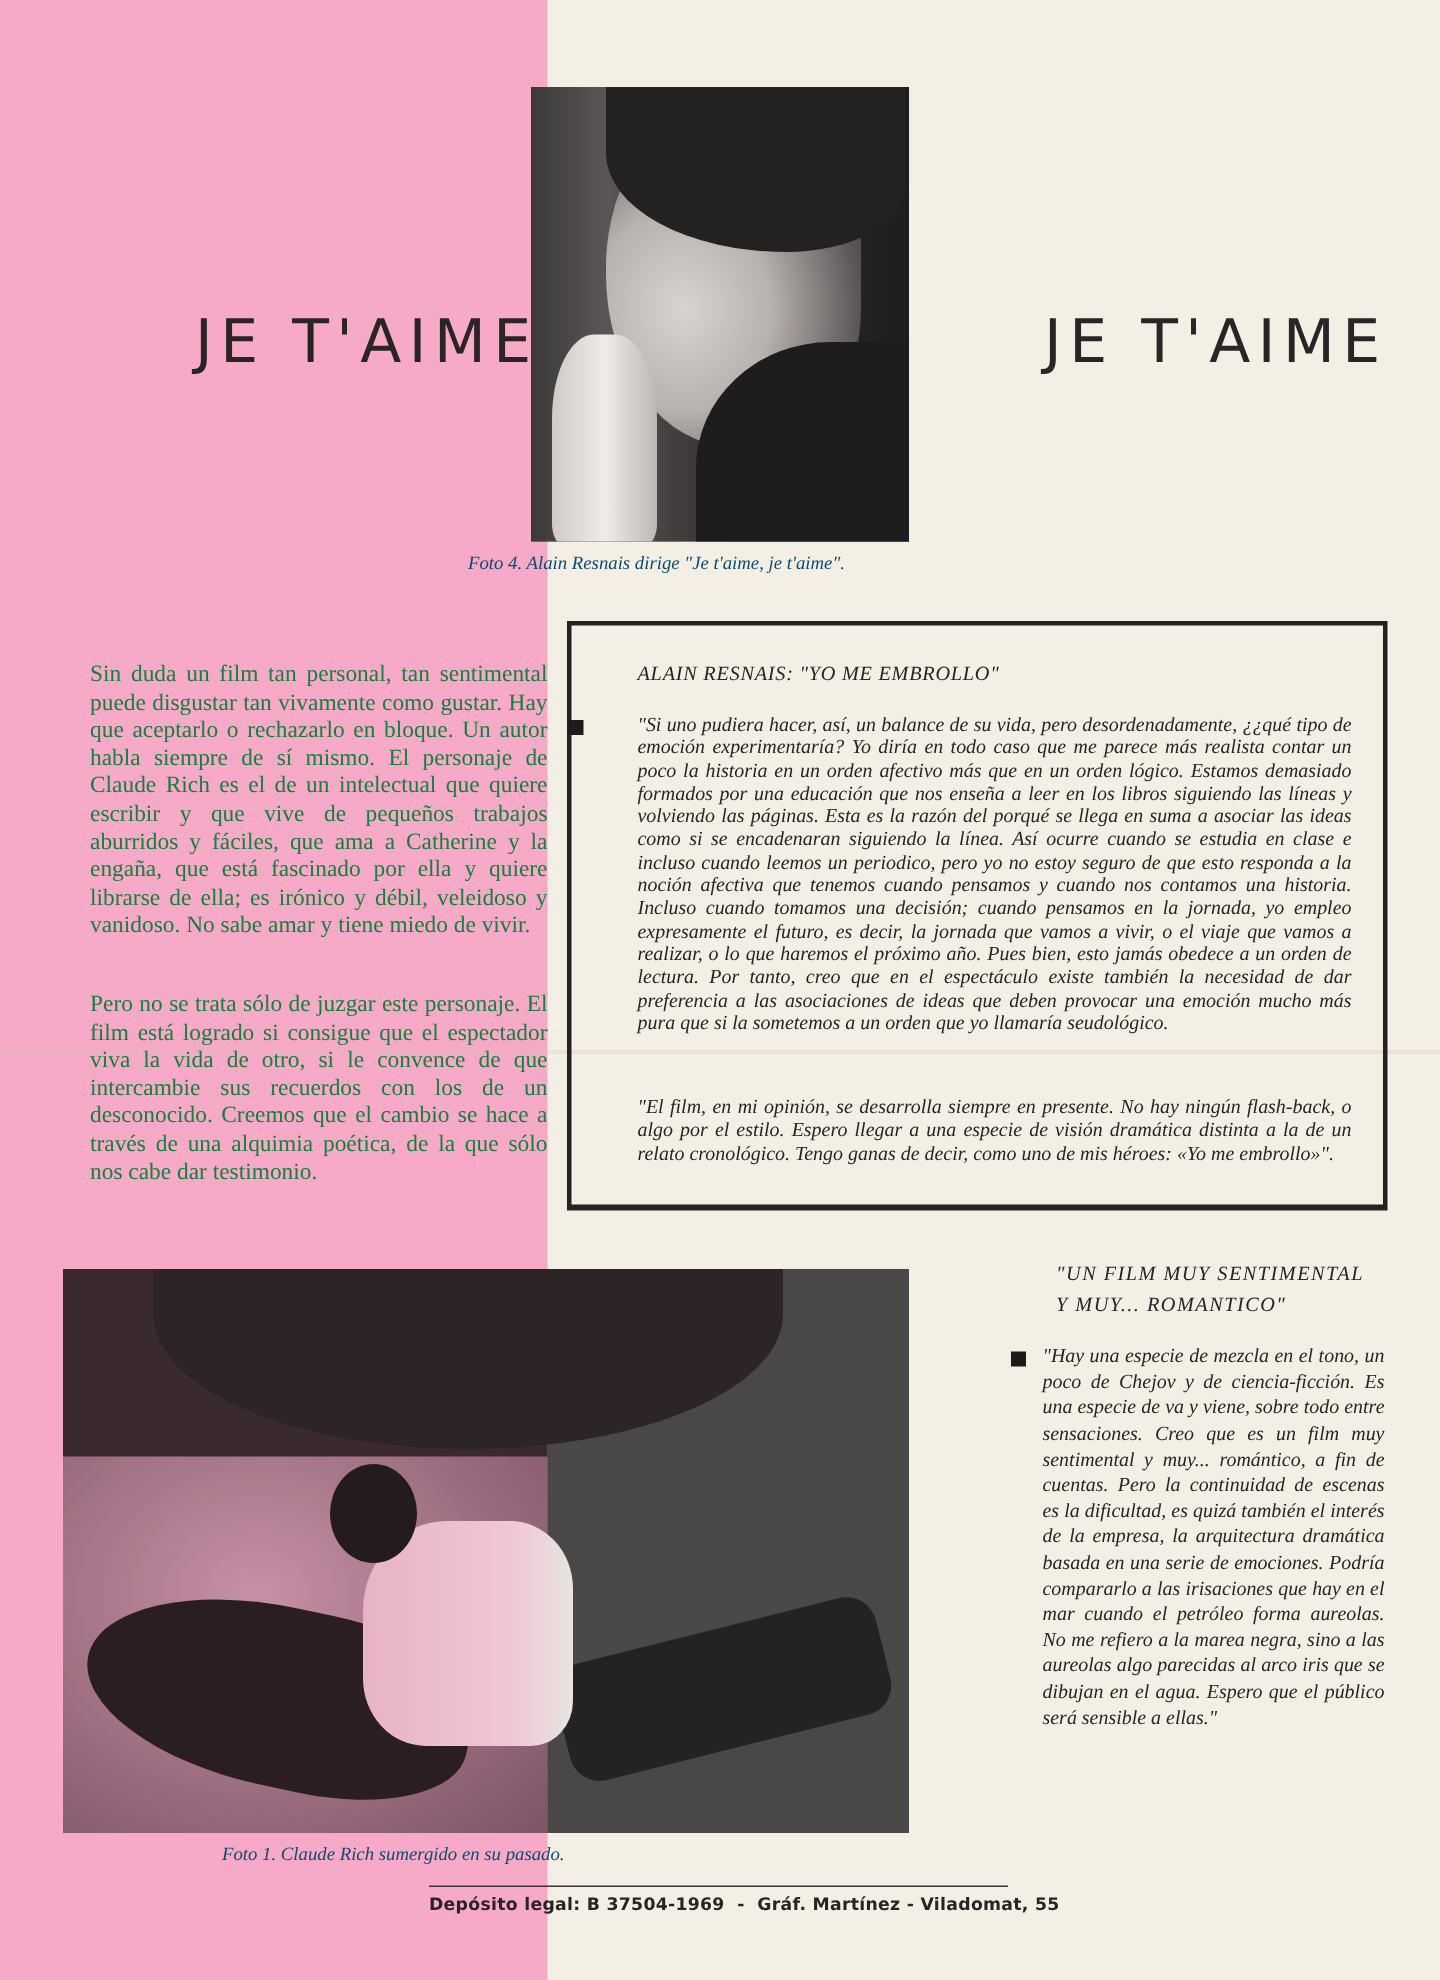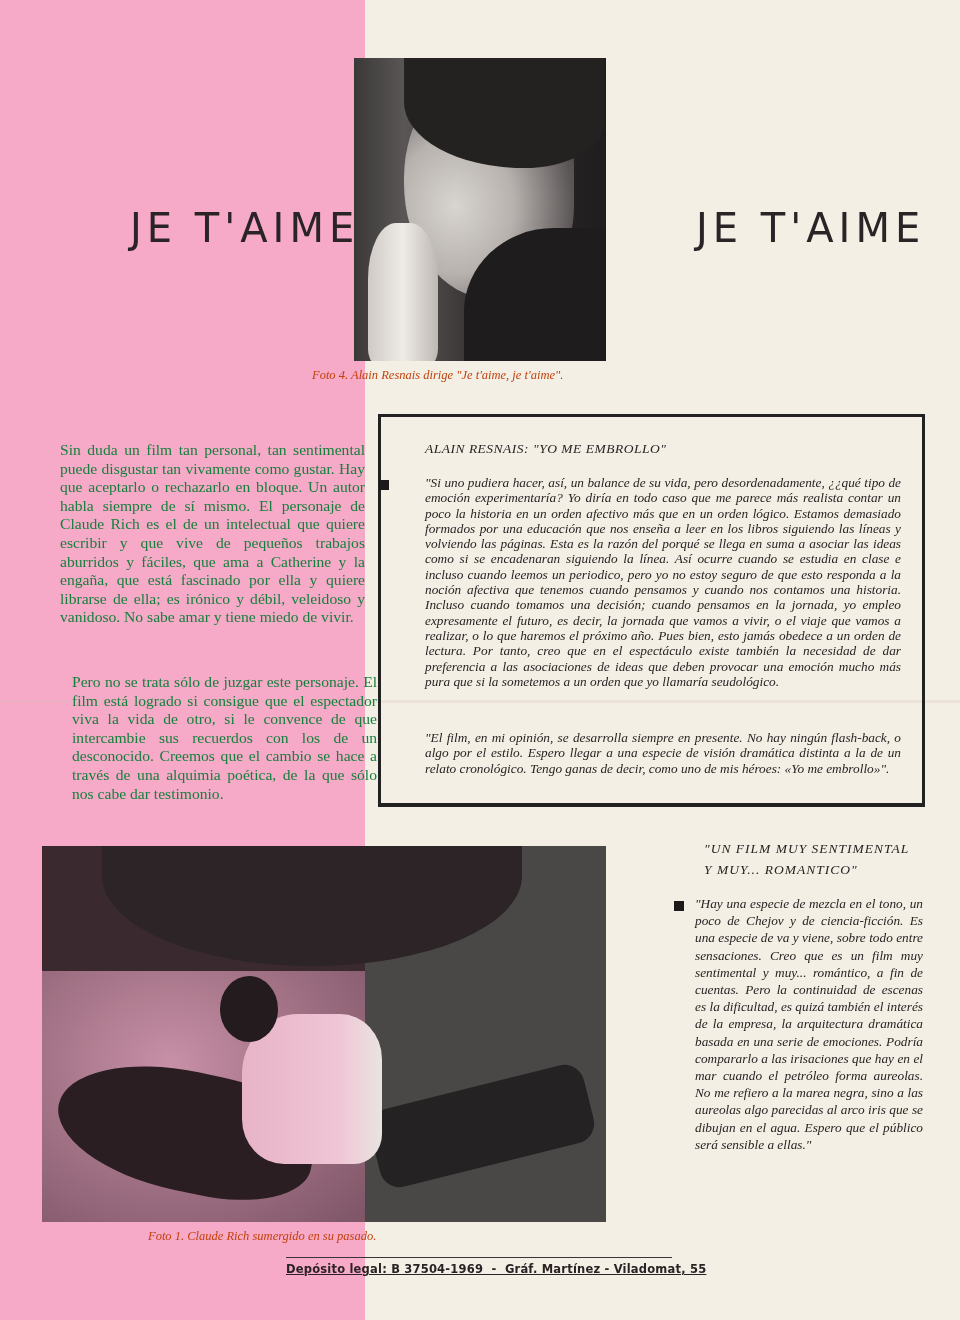--- a/index.html
+++ b/index.html
@@ -7,21 +7,21 @@
   .pink-col{position:absolute;left:0;top:0;width:365px;height:1320px;background:#f7a9c8;}
   .title{position:absolute;top:178px;font-family:"DejaVu Sans","Liberation Sans",sans-serif;font-size:40px;letter-spacing:5px;color:#2a2426;font-weight:normal;margin-left:46px;}
   .title-left{left:84px;}
   .title-right{left:650px;}
   .photo4{position:absolute;left:354px;top:58px;width:252px;height:303px;background:#2b2828;overflow:hidden;}
   .photo4 .bg{position:absolute;inset:0;background:linear-gradient(90deg,#3b3838 0%,#5a5656 20%,#3a3636 45%,#2a2727 70%,#1f1d1d 100%);}
   .photo4 .head{position:absolute;left:50px;top:10px;width:170px;height:230px;border-radius:48% 42% 40% 50%;background:radial-gradient(ellipse at 30% 60%,#d8d4d0 0%,#b7b2ae 35%,#5b5656 70%,#2c2929 100%);}
   .photo4 .hair{position:absolute;left:50px;top:0;width:200px;height:110px;border-radius:0 0 40% 60%;background:#242121;}
   .photo4 .hands{position:absolute;left:14px;top:165px;width:70px;height:140px;border-radius:40% 40% 10% 10%;background:linear-gradient(90deg,#cfcac6,#efebe7,#bdb8b4);}
   .photo4 .coat{position:absolute;left:110px;top:170px;width:150px;height:140px;background:#1e1c1c;border-radius:60% 0 0 0;}
-  .caption{position:absolute;font-style:italic;font-size:12.5px;color:#c2410c;}
+  .caption{position:absolute;font-style:italic;font-size:12.5px;color:#0c4a6e;}
   .caption4{left:312px;top:368px;}
   .caption5{left:148px;top:1229px;}
   .left-text{position:absolute;left:60px;width:305px;font-size:15.6px;line-height:18.6px;text-align:justify;color:#15803d;}
   .lt1{top:441px;}
   .lt2{top:661px;}
   .box{position:absolute;left:378px;top:414px;width:541px;height:386px;border:3px solid #222;border-bottom-width:4px;}
   .box-title{position:absolute;left:44px;top:24px;font-style:italic;font-size:13.5px;letter-spacing:0.5px;}
   .bullet{position:absolute;width:10px;height:10px;background:#1e1a1a;}
   .box .bullet{left:-2px;top:63px;}
   .box-p{position:absolute;left:44px;width:476px;font-style:italic;font-size:13.3px;line-height:15.3px;text-align:justify;}
@@ -34,21 +34,21 @@
   .photo5 .right{position:absolute;left:323px;top:0;width:241px;height:376px;background:#4a4747;}
   .photo5 .ground-l{position:absolute;left:0;top:110px;width:323px;height:266px;background:radial-gradient(ellipse at 40% 40%,#c790a6 0%,#a9778b 40%,#7d5566 100%);}
   .photo5 .shadow{position:absolute;left:14px;top:225px;width:260px;height:120px;border-radius:50% 40% 40% 50%;background:#2a1e22;transform:rotate(12deg);}
   .photo5 .shirt{position:absolute;left:200px;top:168px;width:140px;height:150px;border-radius:40% 30% 20% 30%;background:linear-gradient(90deg,#e7b3c7 0%,#f0c6d6 70%,#e8e4e0 100%);}
   .photo5 .head{position:absolute;left:178px;top:130px;width:58px;height:66px;border-radius:50%;background:#231b1e;}
   .photo5 .legs{position:absolute;left:330px;top:240px;width:220px;height:80px;background:#242222;transform:rotate(-14deg);border-radius:20px;}
   .quote2-title{position:absolute;left:704px;top:838px;font-style:italic;font-size:13.5px;line-height:21px;letter-spacing:1px;}
   .q2bullet{left:674px;top:901px;}
   .q2-text{position:absolute;left:695px;top:895px;width:228px;font-style:italic;font-size:13.3px;line-height:17.2px;text-align:justify;}
   .rule{position:absolute;left:286px;top:1257px;width:386px;border-top:1.5px solid #3a3436;}
-  .footer{position:absolute;left:286px;top:1262px;font-family:"DejaVu Sans","Liberation Sans",sans-serif;font-size:11.5px;font-weight:bold;color:#2a2224;letter-spacing:0.2px;white-space:pre;text-decoration:underline;}
+  .footer{position:absolute;left:286px;top:1262px;font-family:"DejaVu Sans","Liberation Sans",sans-serif;font-size:11.5px;font-weight:bold;color:#2a2224;letter-spacing:0.2px;white-space:pre;}
   .fold{position:absolute;left:0;top:700px;width:960px;height:3px;background:rgba(210,190,180,0.25);}
 </style>
 </head>
 <body>
 
 <div class="pink-col"></div>
 <div class="fold"></div>
 
 <h1 class="title title-left">JE T'AIME</h1>
 <h1 class="title title-right">JE T'AIME</h1>
@@ -56,21 +56,21 @@
 <div class="photo4">
   <div class="bg"></div>
   <div class="head"></div>
   <div class="hair"></div>
   <div class="coat"></div>
   <div class="hands"></div>
 </div>
 <div class="caption caption4">Foto 4.  Alain Resnais dirige "Je t'aime, je t'aime".</div>
 
 <p class="left-text lt1" style="margin:0;">Sin duda un film tan personal, tan sentimental puede disgustar tan vivamente como gustar. Hay que aceptarlo o rechazarlo en bloque. Un autor habla siempre de sí mismo. El personaje de Claude Rich es el de un intelectual que quiere escribir y que vive de pequeños trabajos aburridos y fáciles, que ama a Catherine y la engaña, que está fascinado por ella y quiere librarse de ella; es irónico y débil, veleidoso y vanidoso. No sabe amar y tiene miedo de vivir.</p>
-<p class="left-text lt2" style="margin:12px;">Pero no se trata sólo de juzgar este personaje. El film está logrado si consigue que el espectador viva la vida de otro, si le convence de que intercambie sus recuerdos con los de un desconocido. Creemos que el cambio se hace a través de una alquimia poética, de la que sólo nos cabe dar testimonio.</p>
+<p class="left-text lt2" style="margin:0;">Pero no se trata sólo de juzgar este personaje. El film está logrado si consigue que el espectador viva la vida de otro, si le convence de que intercambie sus recuerdos con los de un desconocido. Creemos que el cambio se hace a través de una alquimia poética, de la que sólo nos cabe dar testimonio.</p>
 
 <div class="box">
   <div class="box-title">ALAIN RESNAIS: "YO ME EMBROLLO"</div>
   <div class="bullet"></div>
   <p class="box-p bp1" style="margin:0;">"Si uno pudiera hacer, así, un balance de su vida, pero desordenadamente, ¿¿qué tipo de emoción experimentaría? Yo diría en todo caso que me parece más realista contar un poco la historia en un orden afectivo más que en un orden lógico. Estamos demasiado formados por una educación que nos enseña a leer en los libros siguiendo las líneas y volviendo las páginas. Esta es la razón del porqué se llega en suma a asociar las ideas como si se encadenaran siguiendo la línea. Así ocurre cuando se estudia en clase e incluso cuando leemos un periodico, pero yo no estoy seguro de que esto responda a la noción afectiva que tenemos cuando pensamos y cuando nos contamos una historia. Incluso cuando tomamos una decisión; cuando pensamos en la jornada, yo empleo expresamente el futuro, es decir, la jornada que vamos a vivir, o el viaje que vamos a realizar, o lo que haremos el próximo año. Pues bien, esto jamás obedece a un orden de lectura. Por tanto, creo que en el espectáculo existe también la necesidad de dar preferencia a las asociaciones de ideas que deben provocar una emoción mucho más pura que si la sometemos a un orden que yo llamaría seudológico.</p>
   <p class="box-p bp2" style="margin:0;">"El film, en mi opinión, se desarrolla siempre en presente. No hay ningún flash-back, o algo por el estilo. Espero llegar a una especie de visión dramática distinta a la de un relato cronológico. Tengo ganas de decir, como uno de mis héroes: «Yo me embrollo»".</p>
 </div>
 
 <div class="photo5">
   <div class="right"></div>

